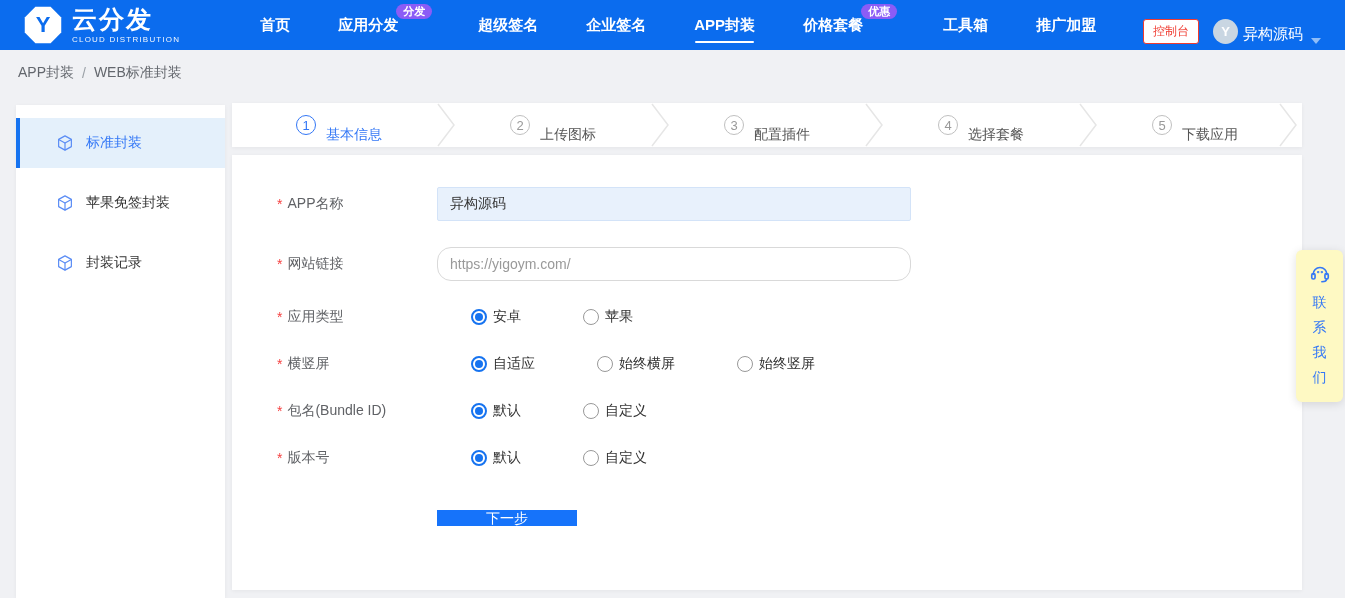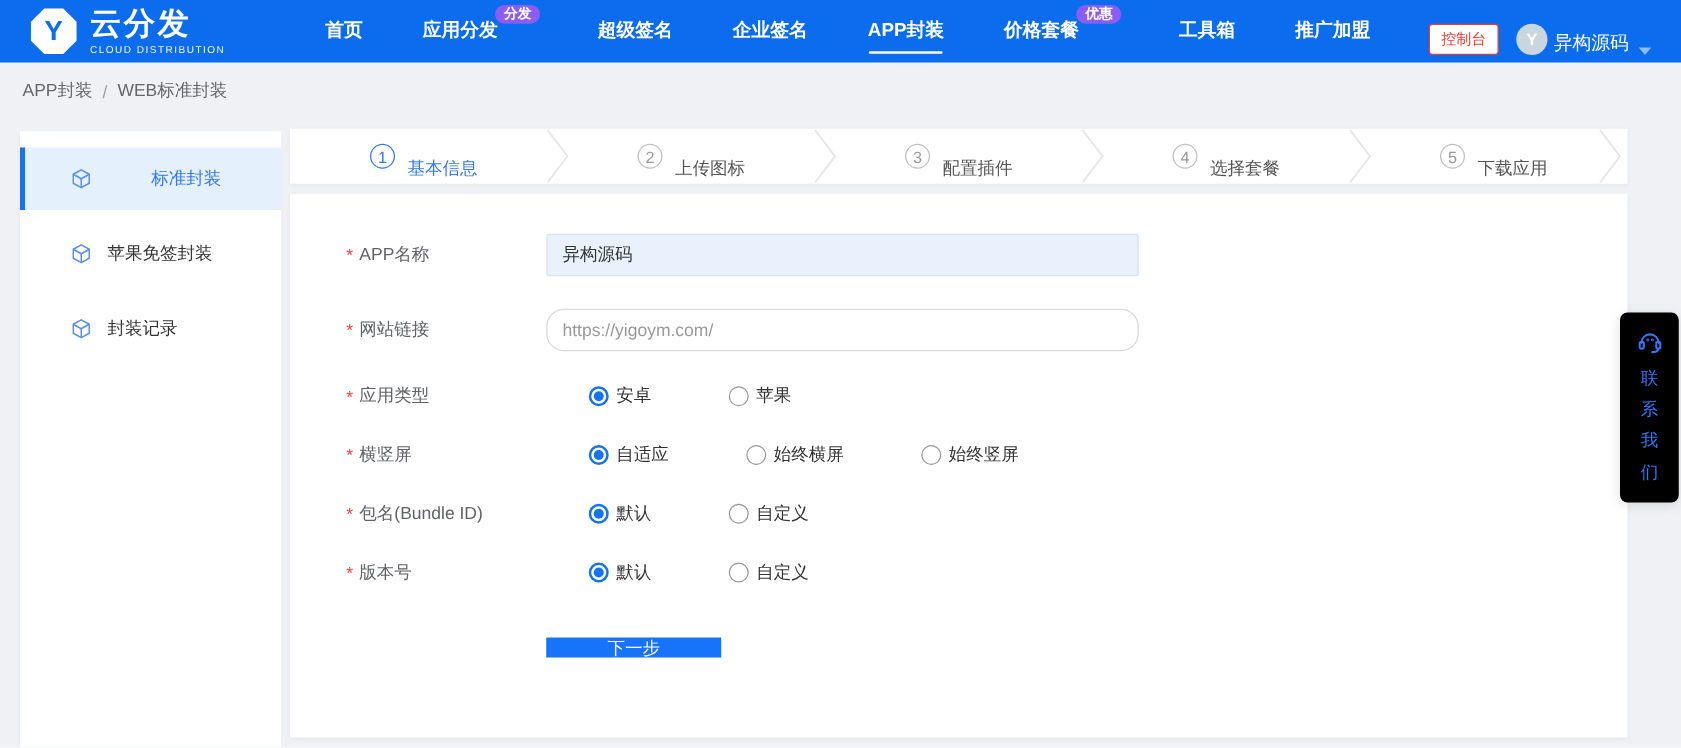--- a/index.html
+++ b/index.html
@@ -39,21 +39,21 @@
   .breadcrumb { position:absolute; top:50px; left:18px; height:45px; display:flex;
     align-items:center; font-size:14px; color:#63676d; }
   .breadcrumb .sep { margin:0 8px; color:#9aa0a6; }
   .breadcrumb-item { cursor:pointer; }
   
   .sidebar { position:absolute; left:16px; top:105px; width:209px; bottom:0; background:#fff;
     box-shadow:0 1px 4px rgba(0,0,0,.05); padding-top:13px; }
   .side-item { display:flex; align-items:center; height:50px; margin-bottom:10px;
     padding-left:36px; border-left:4px solid transparent; cursor:pointer; color:#333; }
   .side-item .cube { margin-right:12px; display:flex; }
-  .side-item.active { background:#e4f0fb; border-left-color:#1673f0; color:#3377f6;gap:35px; }
+  .side-item.active { background:#e4f0fb; border-left-color:#1673f0; color:#3377f6; }
   .side-label { font-size:14px; }
   
   .steps { position:absolute; left:232px; right:43px; top:103px; height:44px; background:#fff;
     display:flex; box-shadow:0 1px 4px rgba(0,0,0,.05); }
   .step { flex:1; position:relative; display:flex; align-items:center; justify-content:center; cursor:pointer; }
   .step-circle { width:20px; height:20px; border:1px solid #c0c0c0; border-radius:50%;
     color:#999; font-size:13px; display:flex; align-items:center; justify-content:center; }
   .step-label { font-size:14px; color:#555; margin-left:10px;margin-top:19px; }
   .step.active .step-circle { border-color:#3377f6; color:#3377f6; }
   .step.active .step-label { color:#3377f6; }
@@ -75,21 +75,21 @@
   .radio { width:16px; height:16px; border:1px solid #999; border-radius:50%; background:#fff;
     position:relative; flex:none; }
   .radio.checked { border:2px solid #1673f0; }
   .radio.checked::after { content:""; position:absolute; left:50%; top:50%; width:8px; height:8px;
     margin:-4px 0 0 -4px; background:#1673f0; border-radius:50%; }
   .radio-label { margin-left:6px; font-size:14px; color:#333; }
   .next-btn { display:block; margin:42px 0 0 205px; width:140px; height:16px; background:#1673fa;
     color:#fff; border:none; font-size:14px; cursor:pointer;
     font-family:"Liberation Sans","DejaVu Sans",sans-serif; }
   
-  .contact { position:absolute; right:2px; top:250px; width:47px; min-height:138px; background:#000000;
+  .contact { position:absolute; right:2px; top:250px; width:47px; min-height:138px; background:#fef9c3;
     border-radius:6px; box-shadow:0 2px 10px rgba(0,0,0,.12); display:flex; flex-direction:column;
     align-items:center; padding:12px 0 12px; cursor:pointer; }
   .contact-label { width:16px; font-size:14px; color:#3377f6; line-height:25px; margin-top:6px;
     word-break:break-all; text-align:center; }
 </style>
 </head>
 <body>
 
 <div class="topnav">
   <div class="logo">

